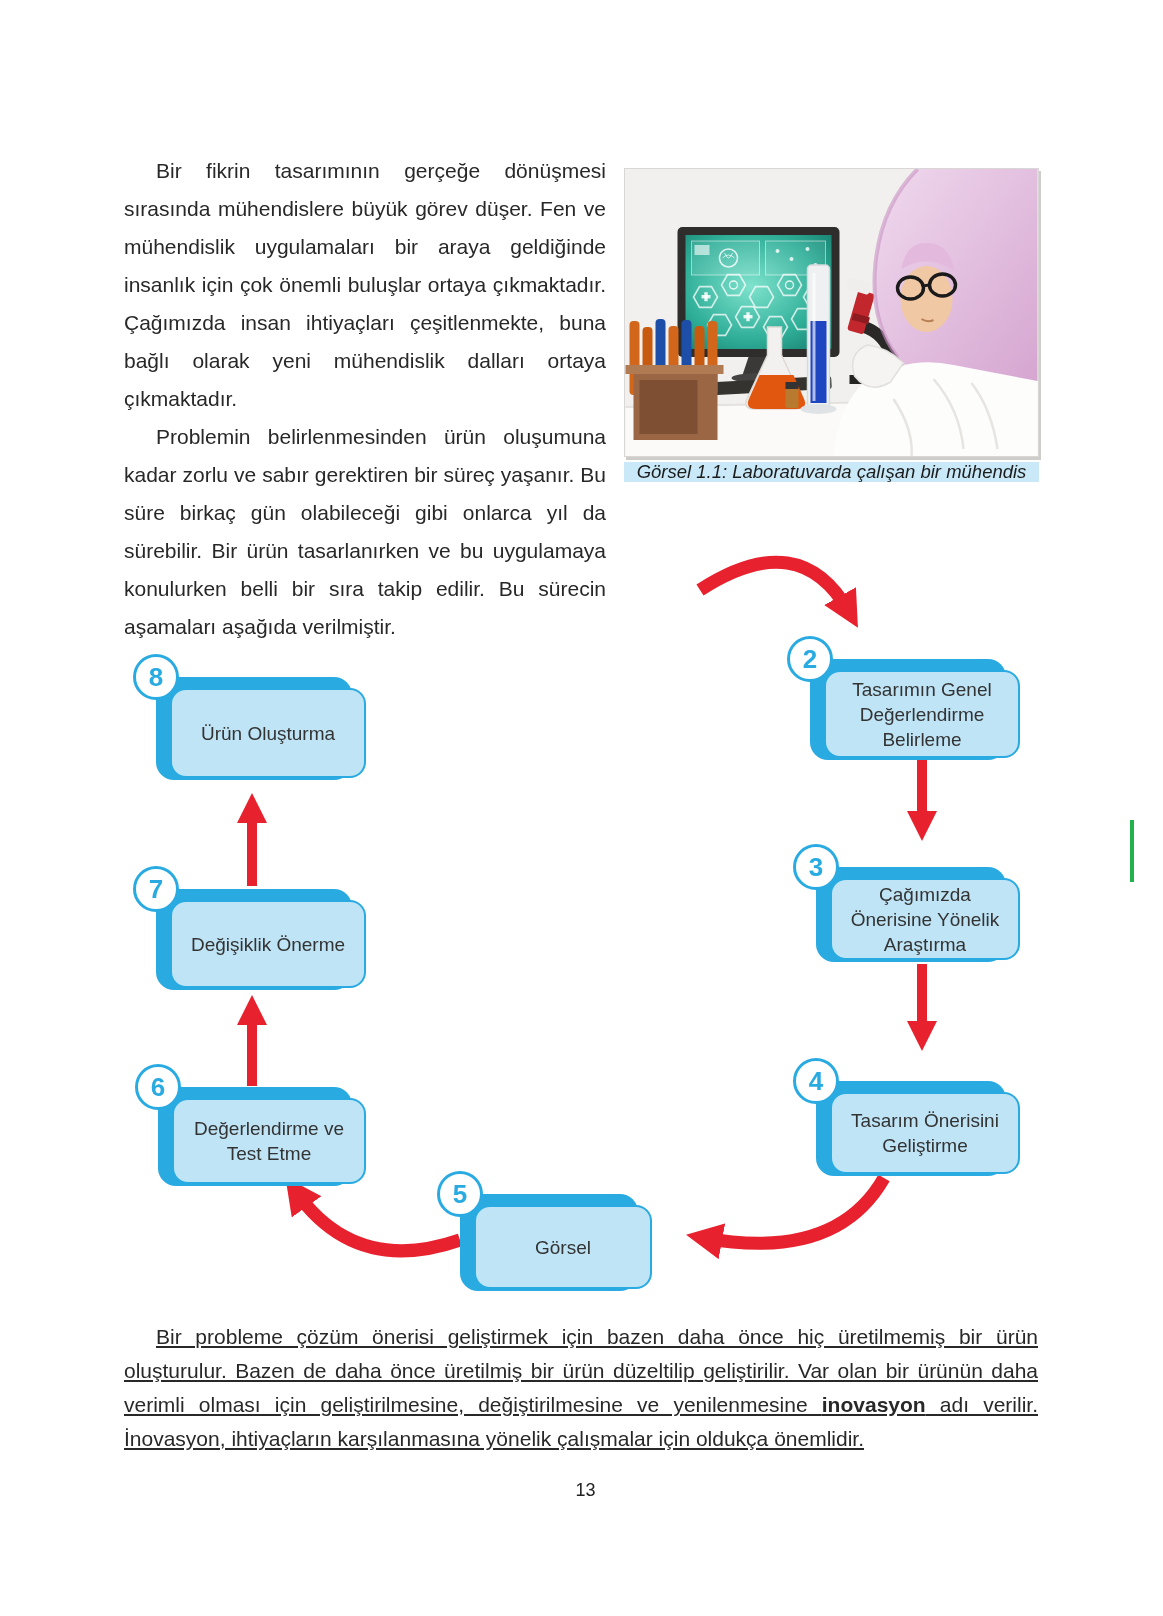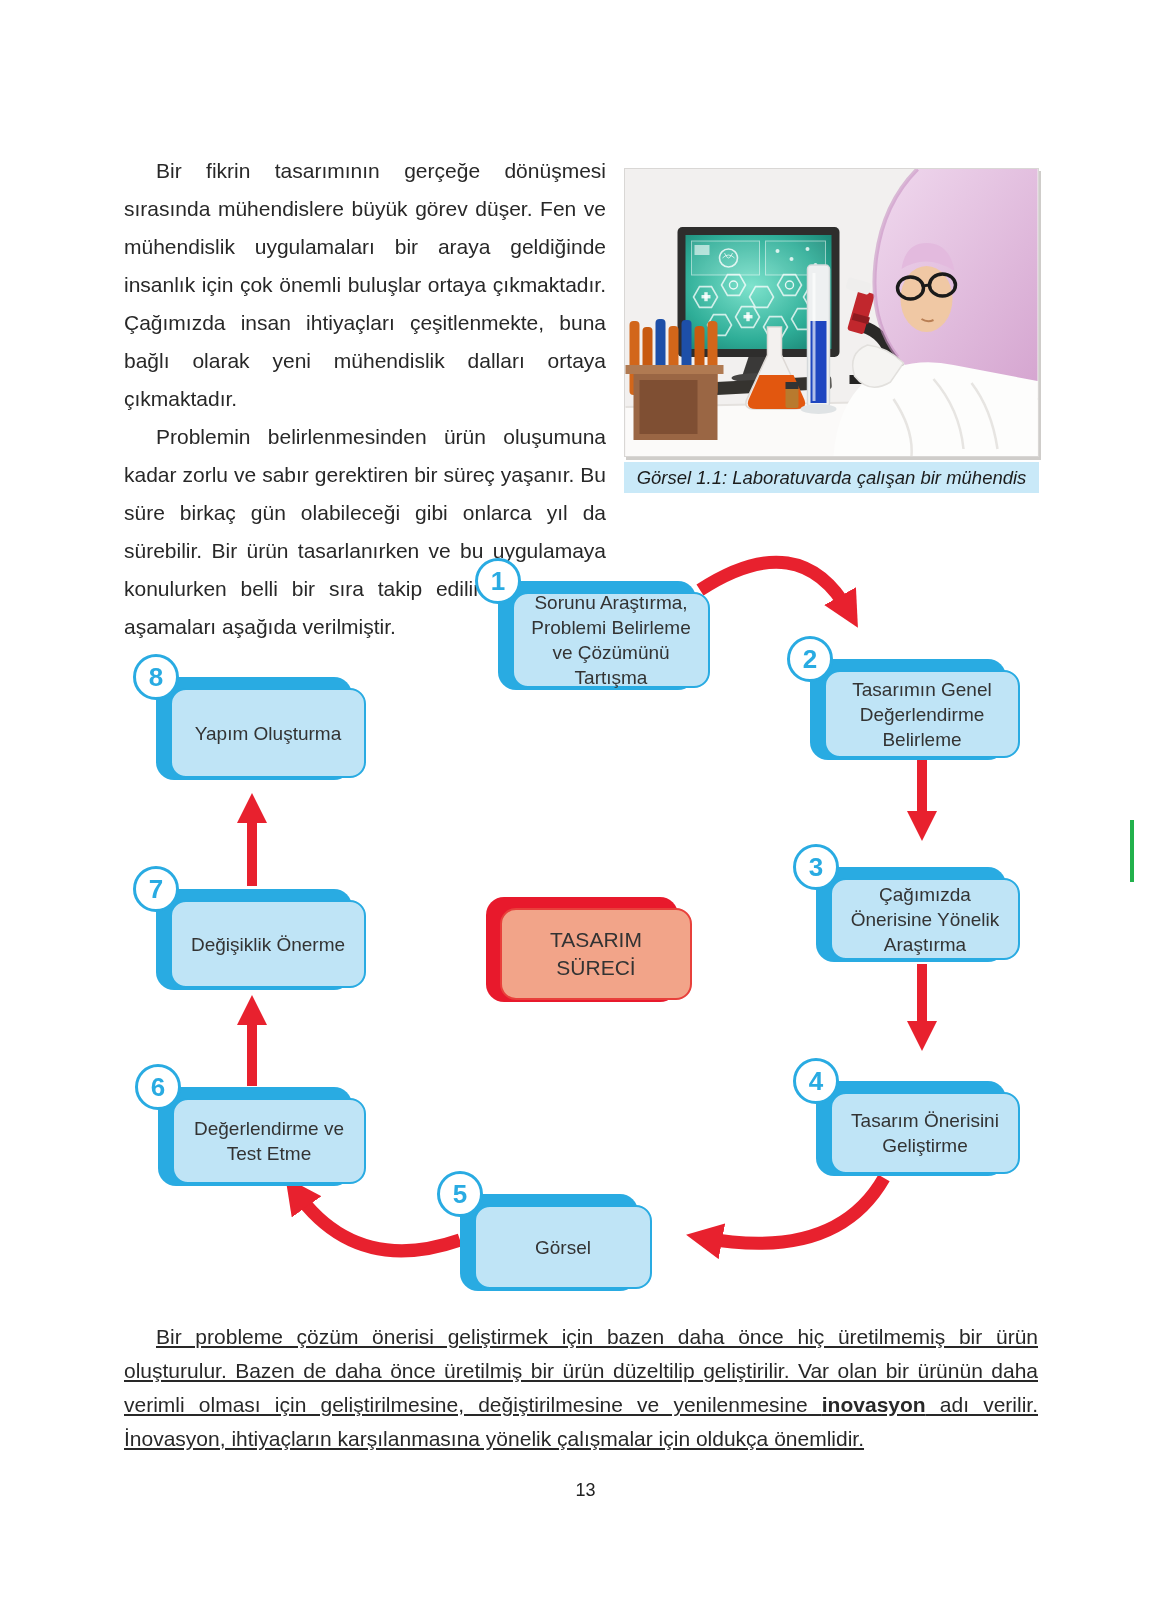--- a/index.html
+++ b/index.html
@@ -30,21 +30,21 @@
     left:624px; top:168px;
     width:413px; height:287px;
     border:1px solid #d9d7d5;
     box-shadow:2px 3px 0 #cfcdca;
     background:#f2f0ef;
     overflow:hidden;
   }
   .caption{
     position:absolute;
     left:624px; top:462px;
-    width:415px; height:31px;
+    width:415px; height:20px;
     background:#c9e9f8;
     display:flex; align-items:center; justify-content:center;
     font-style:italic;
     font-size:18.5px;
     color:#1c1c1c;
   }
   
   .arrows{position:absolute;left:0;top:0;z-index:1;pointer-events:none;}
   .step,.center-box{position:absolute;z-index:2;}
   .step .shadow{
@@ -243,25 +243,20 @@
     </defs>
     <path d="M700,590 Q800,525 849,612" fill="none" stroke="#e8212e" stroke-width="13" marker-end="url(#ahC)"></path>
     <path d="M922,758 L922,826" fill="none" stroke="#e8212e" stroke-width="10" marker-end="url(#ahS)"></path>
     <path d="M922,964 L922,1036" fill="none" stroke="#e8212e" stroke-width="10" marker-end="url(#ahS)"></path>
     <path d="M884,1178 Q836,1262 704,1238" fill="none" stroke="#e8212e" stroke-width="13" marker-end="url(#ahC)"></path>
     <path d="M460,1240 Q356,1276 296,1192" fill="none" stroke="#e8212e" stroke-width="13" marker-end="url(#ahC)"></path>
     <path d="M252,1086 L252,1010" fill="none" stroke="#e8212e" stroke-width="10" marker-end="url(#ahS)"></path>
     <path d="M252,886 L252,808" fill="none" stroke="#e8212e" stroke-width="10" marker-end="url(#ahS)"></path>
   </svg>
 
-  <div class="step step-1">
-    <div class="shadow"></div>
-    <div class="face">Sorunu Araştırma, Problemi Belirleme ve Çözümünü Tartışma</div>
-    <div class="badge">1</div>
-  </div>
   <div class="step step-2">
     <div class="shadow"></div>
     <div class="face">Tasarımın Genel Değerlendirme Belirleme</div>
     <div class="badge">2</div>
   </div>
   <div class="step step-3">
     <div class="shadow"></div>
     <div class="face">Çağımızda Önerisine Yönelik Araştırma</div>
     <div class="badge">3</div>
   </div>
@@ -280,30 +275,24 @@
     <div class="face">Değerlendirme ve Test Etme</div>
     <div class="badge">6</div>
   </div>
   <div class="step step-7">
     <div class="shadow"></div>
     <div class="face">Değişiklik Önerme</div>
     <div class="badge">7</div>
   </div>
   <div class="step step-8">
     <div class="shadow"></div>
-    <div class="face">Yapım Oluşturma</div>
+    <div class="face">Ürün Oluşturma</div>
     <div class="badge">8</div>
   </div>
 
-  <div class="center-box">
-    <div class="shadow"></div>
-    <div class="face">
-      <span>TASARIM SÜRECİ</span>
-    </div>
-  </div>
 
   <div class="closing">
     <p><span>Bir probleme çözüm önerisi geliştirmek için bazen daha önce hiç üretilmemiş bir ürün oluşturulur. Bazen de daha önce üretilmiş bir ürün düzeltilip geliştirilir. Var olan bir ürünün daha verimli olması için geliştirilmesine, değiştirilmesine ve yenilenmesine </span><b>inovasyon</b><span> adı verilir. İnovasyon, ihtiyaçların karşılanmasına yönelik çalışmalar için oldukça önemlidir.</span></p>
   </div>
 
   <div class="green-mark"></div>
 
   <div class="page-number">13</div>
 
 </div>

